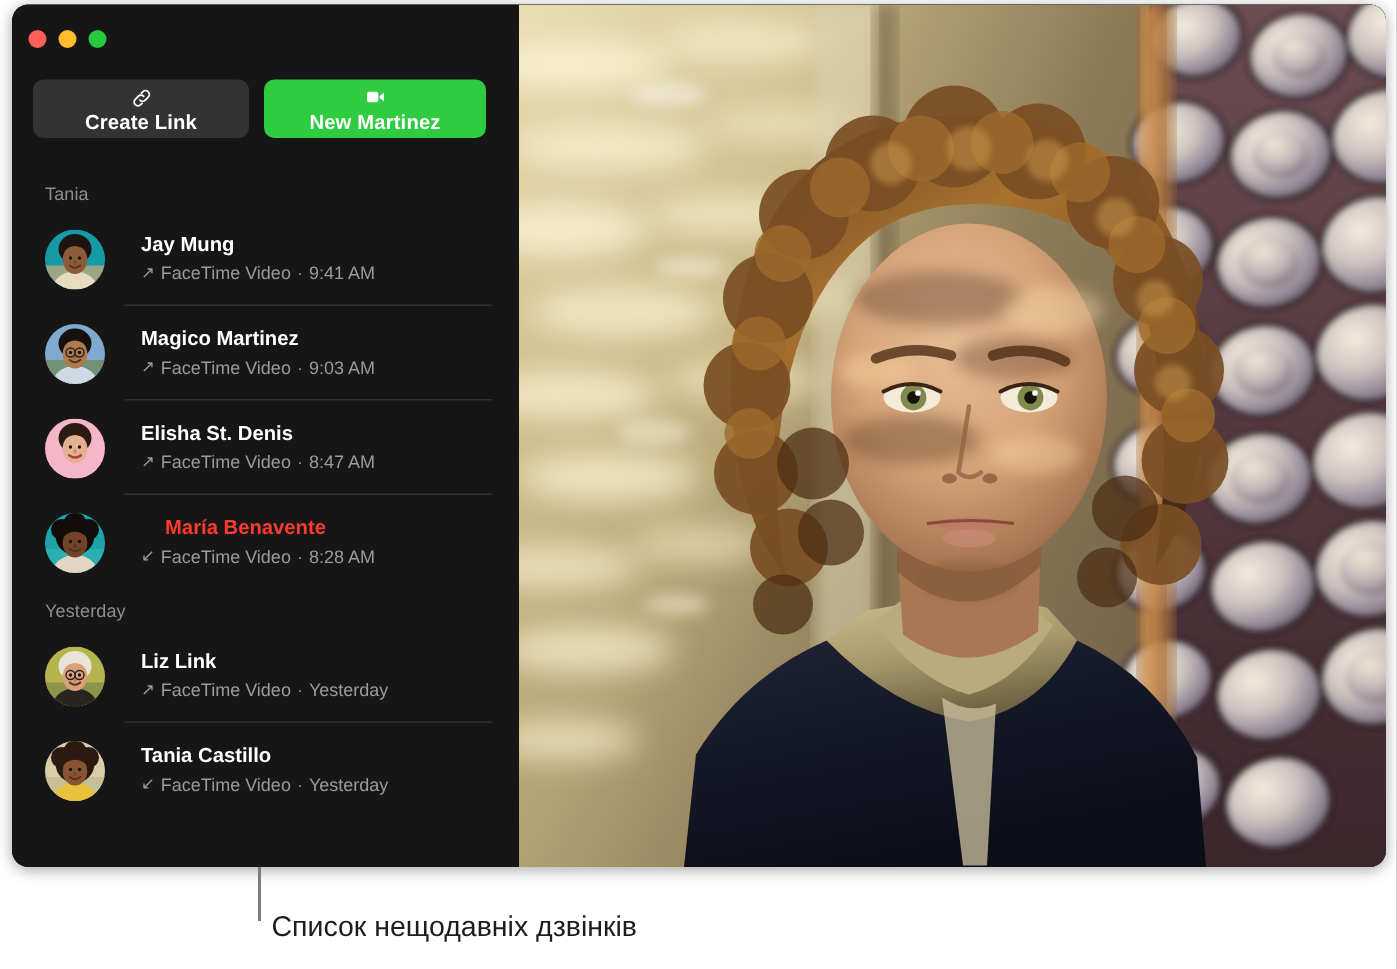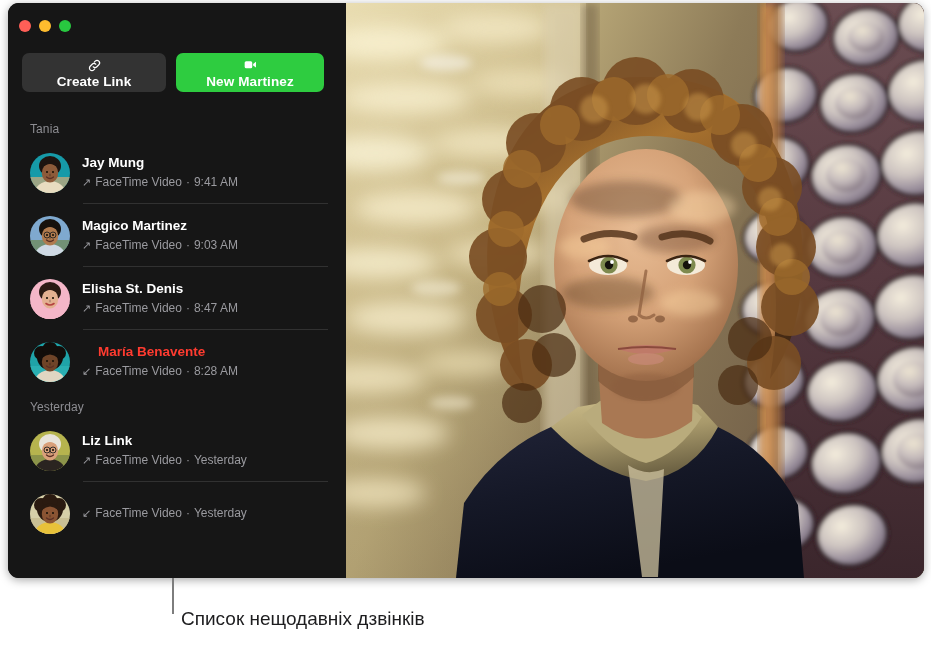--- a/index.html
+++ b/index.html
@@ -141,21 +141,21 @@
     width: 40px;
     height: 40px;
     border-radius: 50%;
     flex: 0 0 40px;
     overflow: hidden;
     position: relative;
   }
   .avatar svg { display: block; width: 40px; height: 40px; }
 
   .call-text {
-    margin-left: 12px;
+    margin-left: 24px;
     display: flex;
     flex-direction: column;
     justify-content: center;
     gap: 5px;
     min-width: 0;
   }
   .call-name {
     font-size: 13.5px;
     font-weight: bold;
     color: #ffffff;
@@ -404,20 +404,21 @@
                 <circle cx="20" cy="7" r="7.5" fill="#2a1a10"></circle>
                 <ellipse cx="20" cy="20" rx="8.2" ry="9.6" fill="#8a5433"></ellipse>
                 <path d="M12 16 Q20 9 28 16 L28 12 Q20 7 12 12 Z" fill="#2a1a10"></path>
                 <circle cx="17" cy="19" r="1.1" fill="#1a1208"></circle>
                 <circle cx="23" cy="19" r="1.1" fill="#1a1208"></circle>
                 <path d="M16.5 24 Q20 27 23.5 24" stroke="#5a2f24" stroke-width="1.3" fill="none" stroke-linecap="round"></path>
                 <ellipse cx="20" cy="22" rx="1.1" ry="1.5" fill="#000" opacity="0.18"></ellipse>
               </svg>
             </div>
             <div class="call-text">
+              <div class="call-name">Tania Castillo</div>
               <div class="call-sub">
                 <span class="dir-arrow">↙</span>
                 <span>FaceTime Video</span>
                 <span> · </span>
                 <span>Yesterday</span>
               </div>
             </div>
           </div>
         </div>
 

